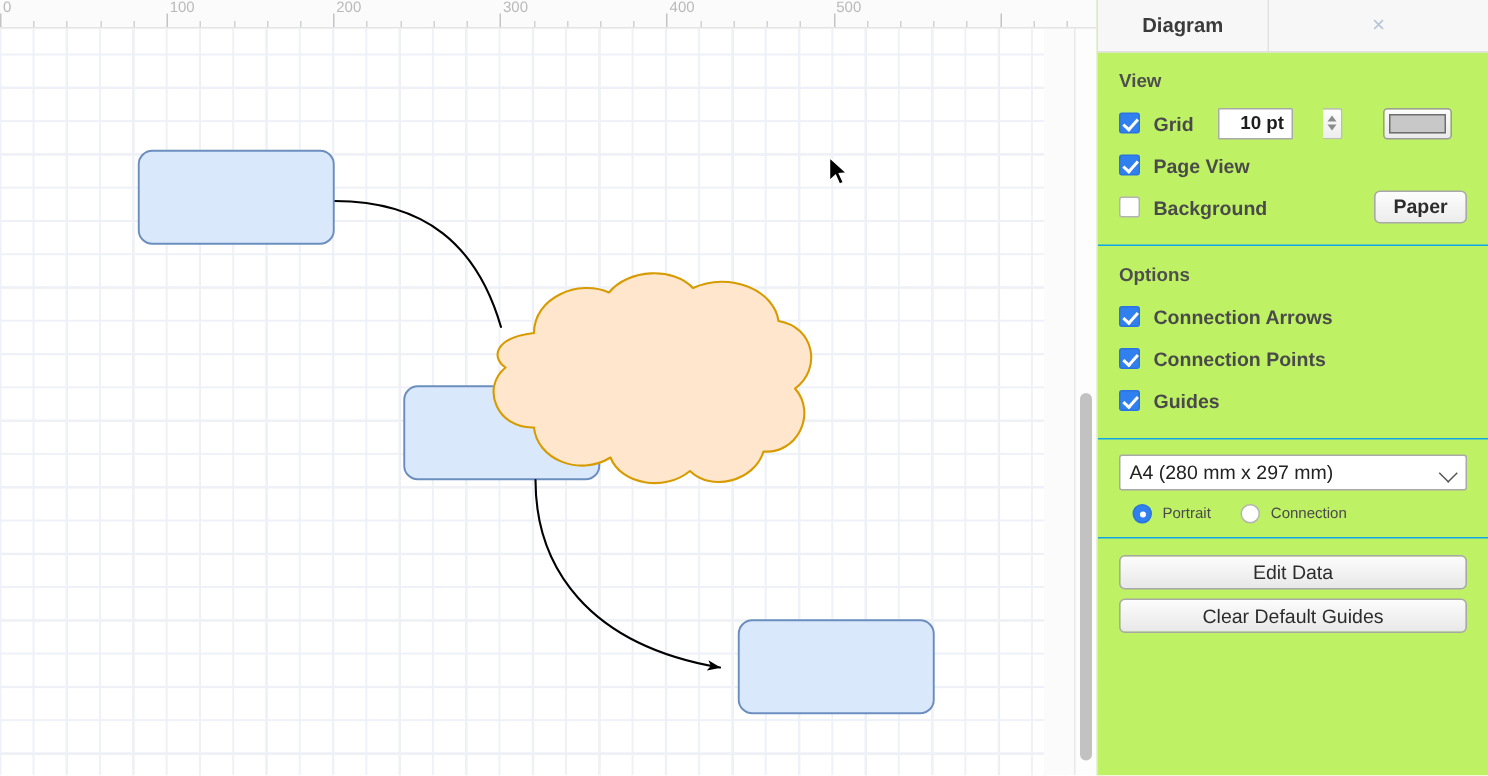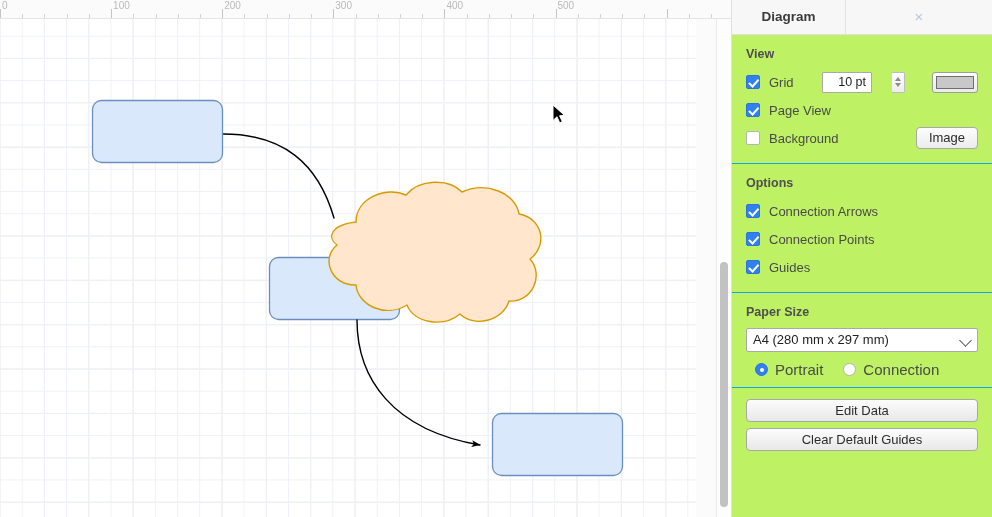--- a/index.html
+++ b/index.html
@@ -208,20 +208,21 @@
     color: #4f4f4f;
     margin: 2px 0 9px 0;
   }
 
   .check-row {
     display: flex;
     align-items: center;
     height: 24px;
     margin-bottom: 4px;
     position: relative;
+    font-weight: bold;
   }
   .checkbox {
     width: 14px;
     height: 14px;
     border-radius: 2px;
     box-sizing: border-box;
     flex: 0 0 auto;
     margin-right: 9px;
     position: relative;
   }
@@ -246,21 +247,21 @@
   }
   .check-label {
     font-size: 13px;
     color: #4a4a4a;
     white-space: nowrap;
   }
 
   
   .grid-controls {
     position: absolute;
-    right: 0;
+    right: 10px;
     top: 0;
     display: flex;
     align-items: center;
     height: 24px;
     gap: 20px;
   }
   .num-input {
     width: 50px;
     height: 21px;
     box-sizing: border-box;
@@ -382,21 +383,21 @@
     left: 3.5px; top: 3.5px;
     width: 4px; height: 4px;
     border-radius: 50%;
     background: #ffffff;
   }
   .radio.off {
     background: #ffffff;
     border: 1px solid #b4b4b4;
   }
   .radio-label {
-    font-size: 15px;
+    font-size: 10px;
     color: #4a4a4a;
     margin-right: 20px;
   }
 
   
   #panel-actions {
     padding: 11px 14px 10px 14px;
   }
   .btn-wide {
     display: block;
@@ -536,21 +537,21 @@
         </div>
 
         <div class="check-row">
           <div class="checkbox on"></div>
           <div class="check-label">Page View</div>
         </div>
 
         <div class="check-row">
           <div class="checkbox off"></div>
           <div class="check-label">Background</div>
-          <div class="btn-small">Image</div>
+          <div class="btn-small">Paper</div>
         </div>
 
       </div>
 
       <div class="panel-section">
         <div class="section-title">Options</div>
 
         <div class="check-row">
           <div class="checkbox on"></div>
           <div class="check-label">Connection Arrows</div>
@@ -559,21 +560,20 @@
           <div class="checkbox on"></div>
           <div class="check-label">Connection Points</div>
         </div>
         <div class="check-row">
           <div class="checkbox on"></div>
           <div class="check-label">Guides</div>
         </div>
       </div>
 
       <div class="panel-section">
-        <div class="section-title">Paper Size</div>
 
         <div class="select-box">
           <span>A4 (280 mm x 297 mm)</span>
           <span class="select-chevron"></span>
         </div>
 
         <div class="radio-row">
           <div class="radio on"></div>
           <div class="radio-label">Portrait</div>
           <div class="radio off"></div>

